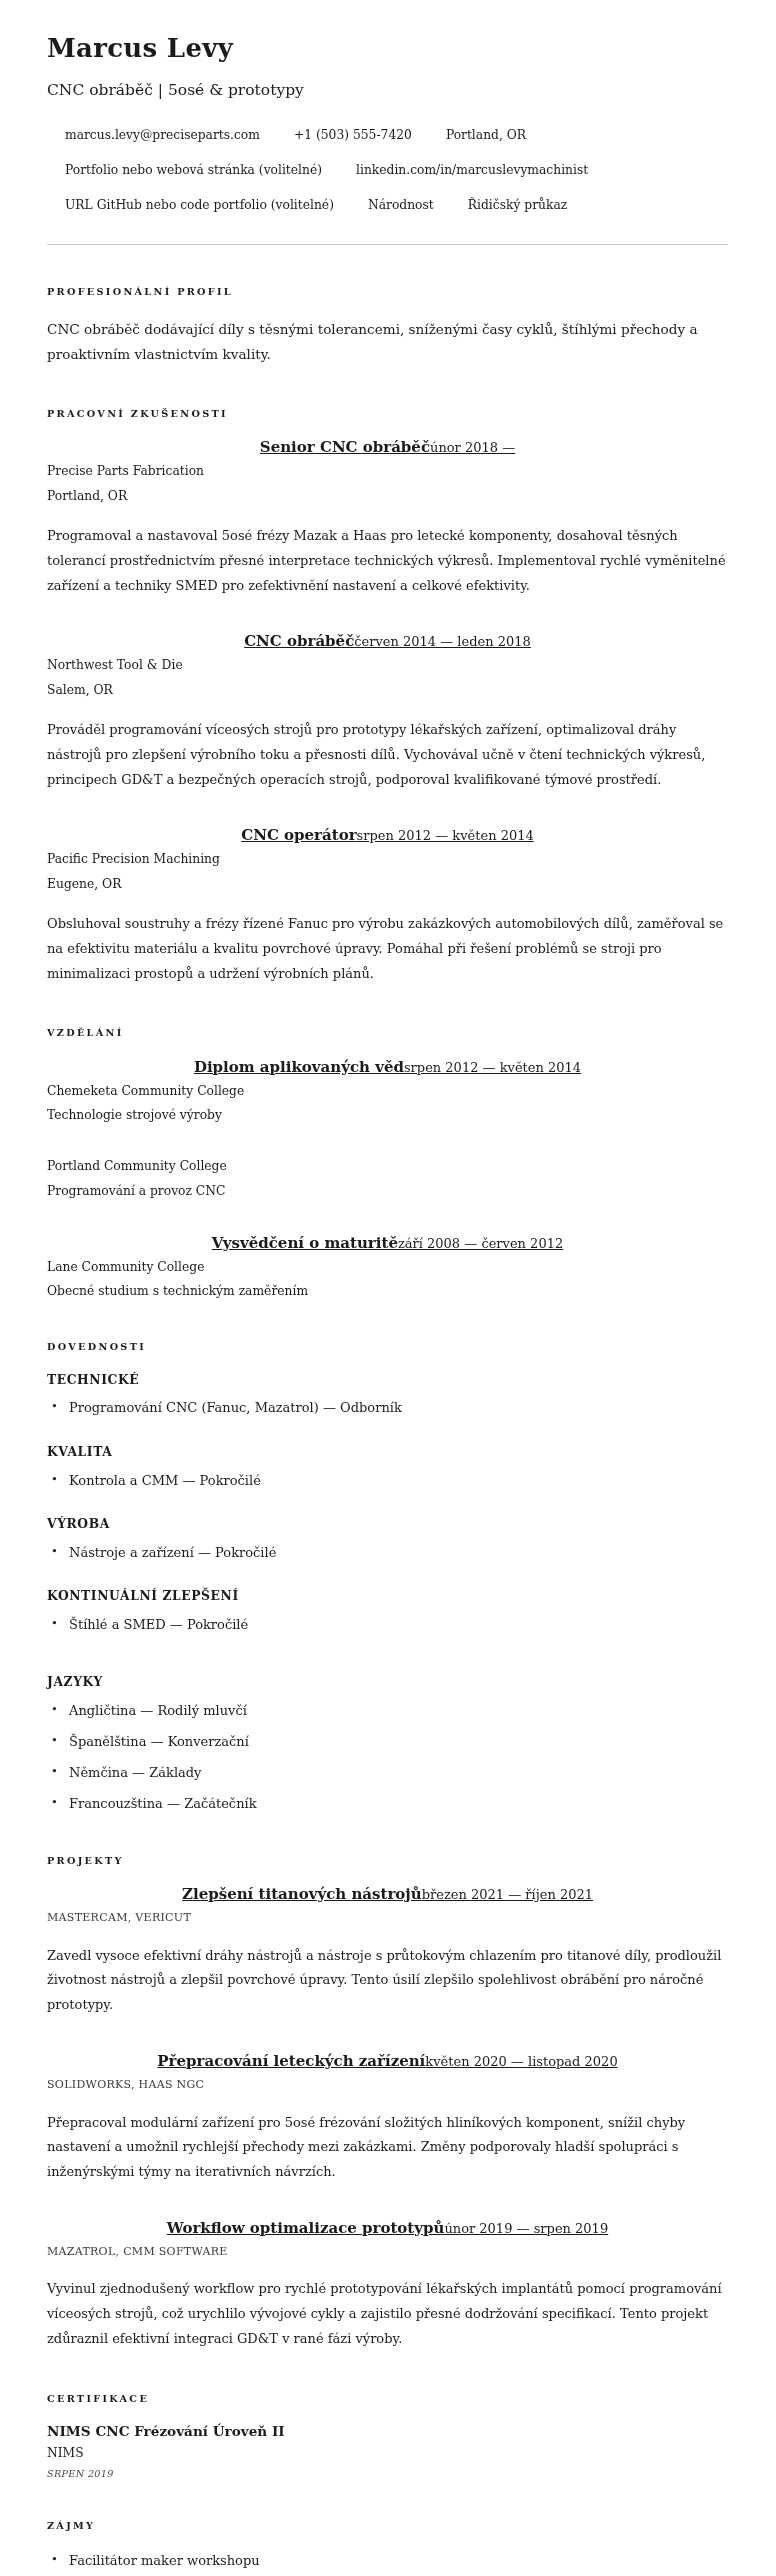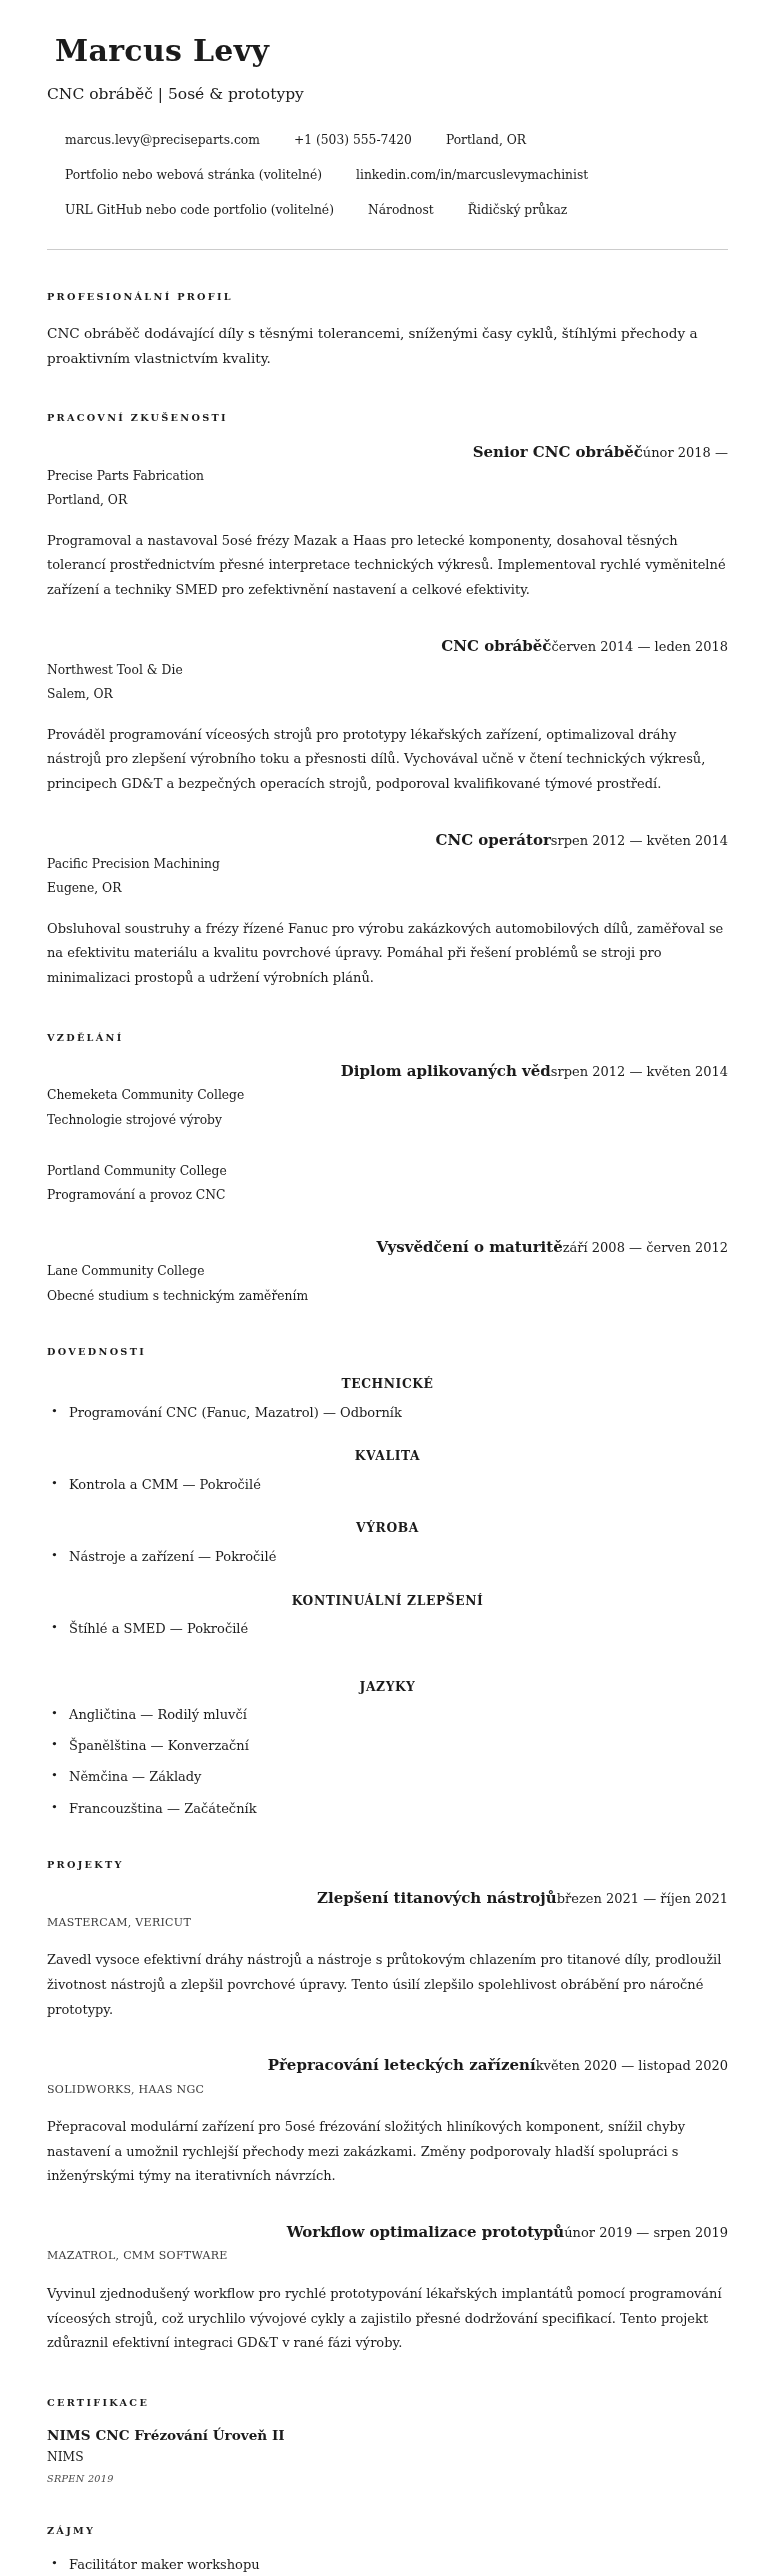--- a/index.html
+++ b/index.html
@@ -7,24 +7,24 @@
     width: 776px;
     min-height: 2576px;
     box-sizing: border-box;
     padding: 34px 48px 58px 47px;
     font-family: "DejaVu Serif", "Liberation Serif", serif;
     color: #1b1b1b;
     background: #ffffff;
   }
   
   .name {
-    font-size: 30px;
+    font-size: 26px;
     font-weight: 700;
     letter-spacing: 0.3px;
-    margin: 0 0 17px 8px;
+    margin: 0 0 17px 0;
     line-height: 1.1;
   }
   .subtitle {
     font-size: 15.5px;
     margin: 0 0 28.5px 0;
     line-height: 1.3;
   }
   .contact-row {
     display: flex;
     flex-wrap: wrap;
@@ -47,22 +47,23 @@
   }
   .profile-text {
     font-size: 13.6px;
     line-height: 1.85;
     margin: 0;
   }
   
   .entry { margin: 0 0 34px 0; }
   .entry-head {
     display: flex;
-    justify-content: flex-end;
+    justify-content: center;
     align-items: baseline;
+    text-decoration: underline;
   }
   .entry-title {
     font-size: 15px;
     font-weight: 700;
     margin: 0;
   }
   .entry-date {
     font-size: 13px;
     white-space: nowrap;
   }
@@ -81,21 +82,20 @@
     font-size: 13px;
     line-height: 1.9;
     margin: 19.4px 0 0 0;
   }
   
   .group-title {
     font-size: 12.3px;
     font-weight: 700;
     letter-spacing: 0.6px;
     margin: 26px 0 11.6px 0;
-    text-align: center;
   }
   .group-title.first { margin-top: 3.9px; }
   ul.plain {
     list-style: none;
     margin: 0;
     padding: 0;
   }
   ul.plain li {
     font-size: 13px;
     line-height: 1.5;

